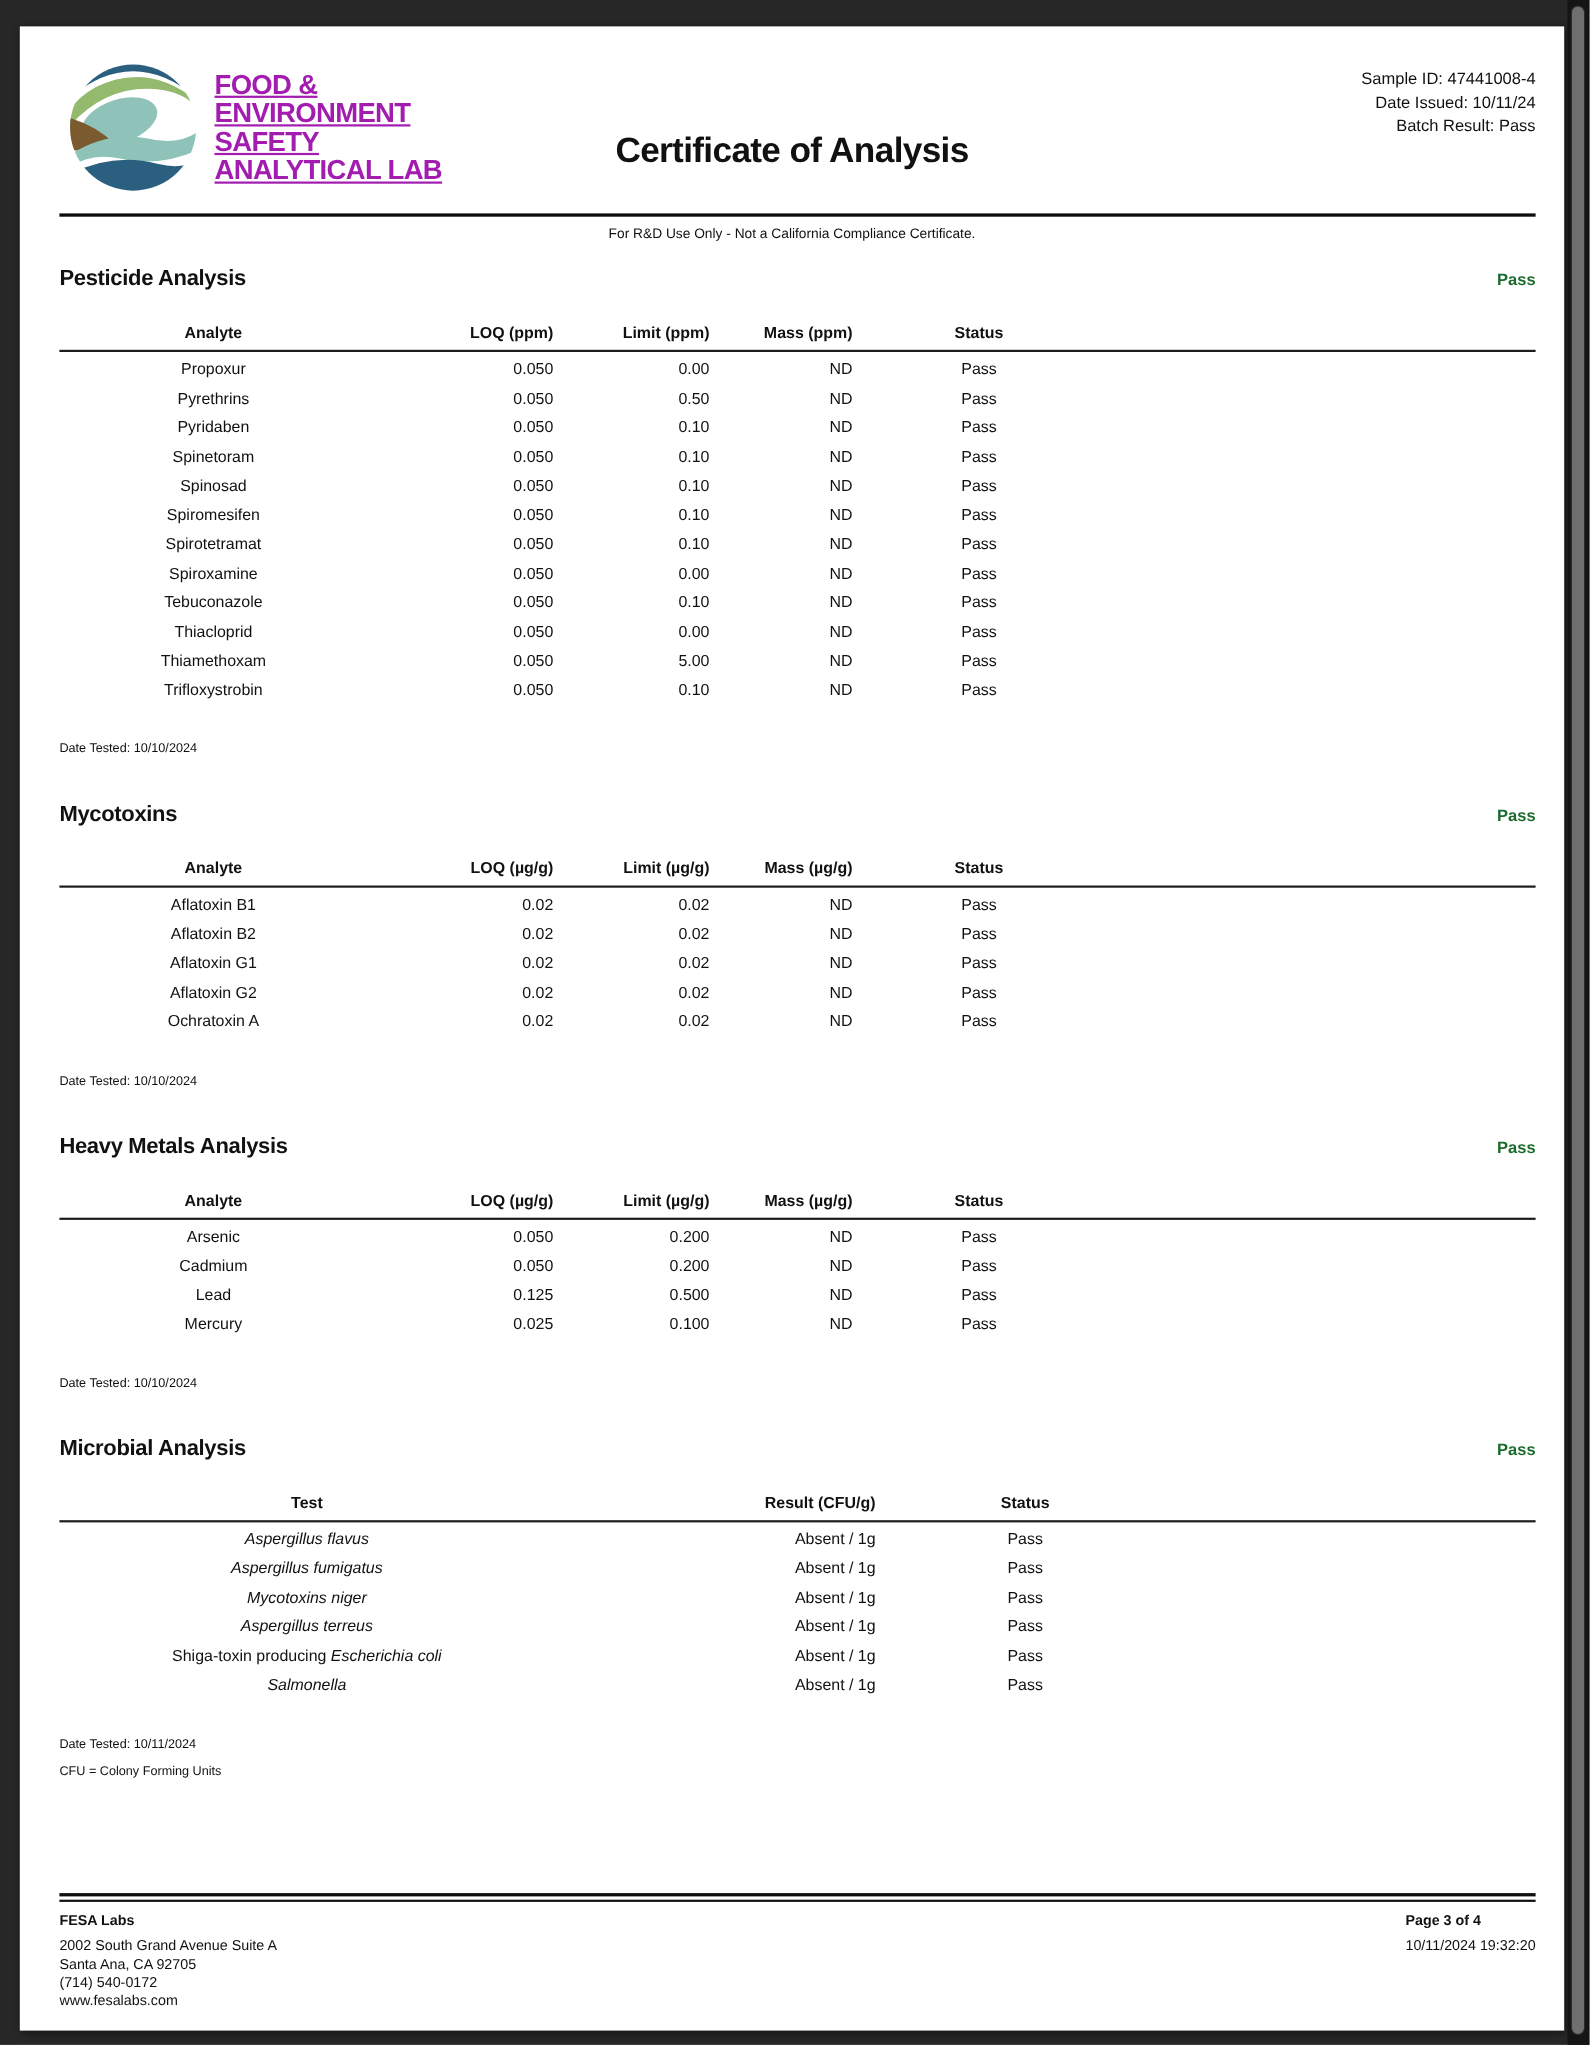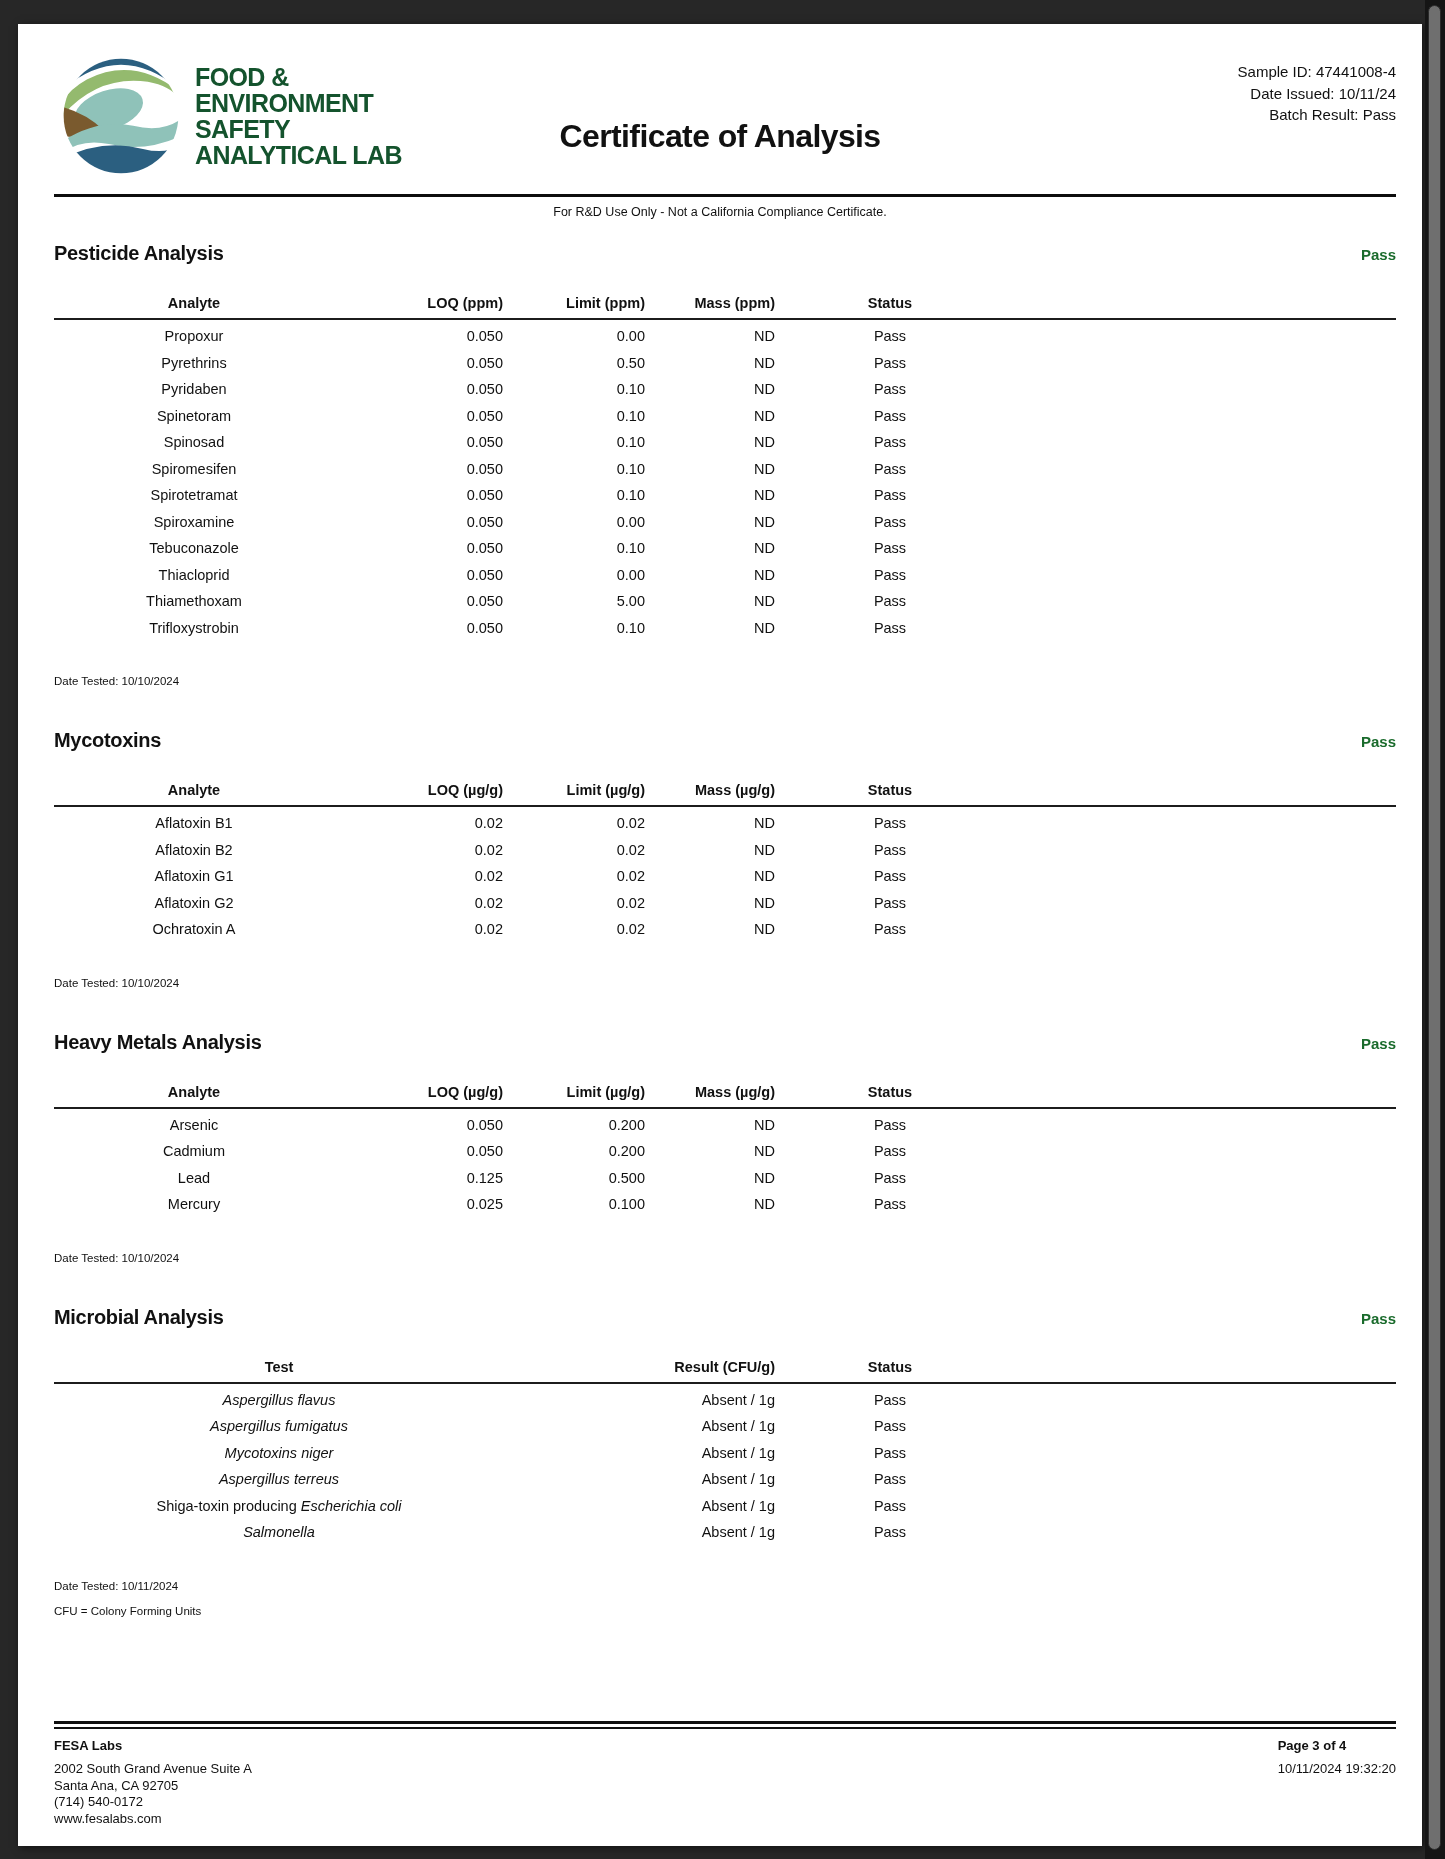--- a/index.html
+++ b/index.html
@@ -24,21 +24,21 @@
   .disclaimer { position:absolute; top:181px; left:0; width:100%; text-align:center; font-size:12.5px; }
   
   .content { position:absolute; top:210px; left:36px; right:26px; }
   .section { margin-top:42px; }
   .section:first-child { margin-top:8px; }
   .sec-head { display:flex; justify-content:space-between; align-items:baseline; }
   .sec-title { margin:0; font-size:20px; font-weight:bold; letter-spacing:-0.3px; }
   .sec-pass { font-size:15px; font-weight:bold; }
   .thead, .trow { display:grid; font-size:14.5px; }
   .g5 { grid-template-columns:280px 169px 142px 130px 230px 1fr; }
-  .g3 { grid-template-columns:450px 271px 230px 1fr; }
+  .g3 { grid-template-columns:450px 271px 230px 1fr;gap:21px; }
   .thead { margin-top:30px; padding-bottom:7px; border-bottom:2px solid #1c1c1c; font-weight:bold; }
   .tbody { margin-top:3px; }
   .trow { height:26.5px; align-items:center; }
   .ca { text-align:center; } .cr { text-align:right; } .cc { text-align:center; }
   .date-tested { margin-top:34px; font-size:11.5px; }
   .note { margin-top:13px; font-size:11.5px; }
   
   .footer { position:absolute; left:36px; right:26px; top:1697px; font-size:13px; }
   .f-rule { height:3px; border-top:3px solid #101010; border-bottom:2px solid #101010; }
   .f-body { display:flex; justify-content:space-between; margin-top:9px; }
@@ -66,21 +66,21 @@
       <g clip-path="url(#lc)">
         <rect width="100" height="100" fill="#ffffff"></rect>
         <path d="M0,30 Q50,-14 100,30 L100,0 L0,0 Z" fill="#2b5f80"></path>
         <path d="M0,52 Q30,16 72,22 Q94,26 100,40 L100,32 Q62,0 22,20 Q4,30 0,44 Z" fill="#94ba6e"></path>
         <ellipse cx="40" cy="45" rx="29" ry="16" fill="#8fc2b9" transform="rotate(-18 40 45)"></ellipse>
         <path d="M0,42 Q22,48 36,62 Q18,70 0,66 Z" fill="#7a5a2e"></path>
         <path d="M0,72 Q30,52 60,58 Q84,64 100,52 L100,66 Q70,80 40,73 Q16,68 0,82 Z" fill="#8fc2b9"></path>
         <path d="M0,86 Q34,68 68,77 Q88,82 100,73 L100,100 L0,100 Z" fill="#2b5f80"></path>
       </g>
     </svg>
-    <div class="logo-text" style="color: #14532d;">
+    <div class="logo-text" style="color: #a21caf; text-decoration: underline;">
       <div>FOOD &amp;</div>
       <div>ENVIRONMENT</div>
       <div>SAFETY</div>
       <div>ANALYTICAL LAB</div>
     </div>
   </div>
 
   <div class="doc-title">Certificate of Analysis</div>
 
   <div class="sample-info">

